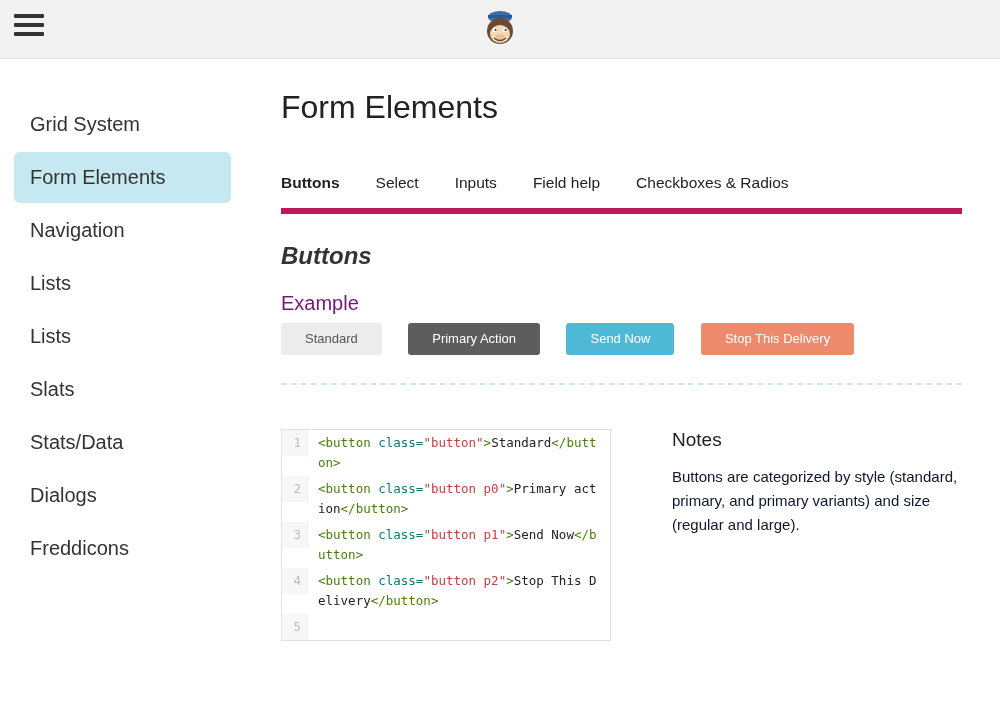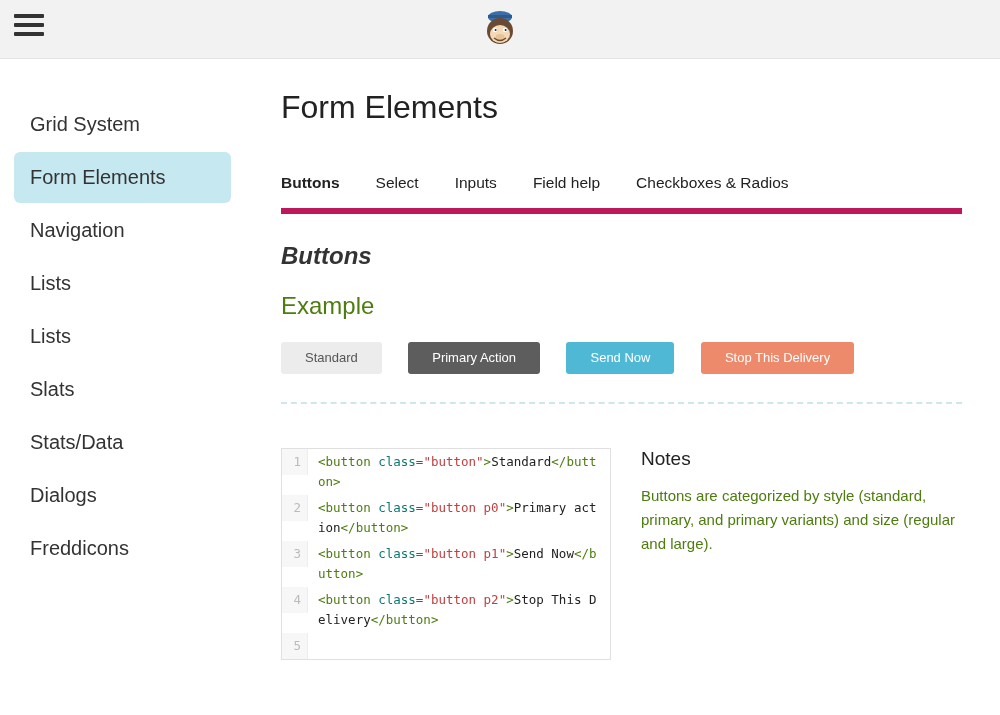--- a/index.html
+++ b/index.html
@@ -13,40 +13,40 @@
   .wrap { display: flex; }
   .sidebar { width: 245px; padding: 40px 14px 0 14px; }
   .side-item { padding: 14px 16px; font-size: 20px; color: #333; border-radius: 6px; cursor: pointer; margin-bottom: 2px; }
   .side-item.active { background: #c6e8f0; }
   .main { flex: 1; padding: 30px 38px 0 36px; }
   h1.page-title { font-size: 32px; font-weight: 500; color: #222; margin-bottom: 48px; }
   .tabbar { border-bottom: 6px solid #be185d; padding-bottom: 16px; margin-bottom: 28px; }
   .tab { display: inline-block; margin-right: 36px; font-size: 15.5px; color: #222; cursor: pointer; }
   .tab.active { font-weight: 600; }
   h2.section { font-size: 24px; font-style: italic; font-weight: 600; color: #333; margin-bottom: 22px; }
-  h3.example-label { font-size: 24px; font-weight: 400; color: #4d7c0f; margin-bottom: 22px; }
+  h3.example-label { font-size: 20px; font-weight: 400; color: #701a75; margin-bottom: 8px; }
   .btn-row { padding-bottom: 28px; margin-bottom: 0; }
   .divider-dashed { border-top: 2px dashed #cfe6ee; margin-bottom: 44px; }
   .btn { display: inline-block; height: 32px; line-height: 32px; padding: 0 24px; font-size: 13px; border-radius: 3px; margin-right: 22px; border: none; cursor: pointer; }
   .btn.standard { background: #ececec; color: #555; }
   .btn.primary  { background: #5d5d5d; color: #fff; }
   .btn.sendnow  { background: #4fb9d5; color: #fff; }
   .btn.stop     { background: #ed8a6c; color: #fff; }
   .lower { display: flex; gap: 30px; }
   .codebox { width: 330px; border: 1px solid #e0e0e0; background: #fff; font-family: Menlo, Consolas, monospace; font-size: 12.5px; line-height: 1.6; }
   .codeline { display: flex; align-items: flex-start; }
   .lineno { width: 26px; text-align: right; padding: 3px 6px 3px 0; color: #bbb; background: #f7f7f7; border-right: 1px solid #eee; user-select: none; flex-shrink: 0; }
   .linecontent { padding: 3px 8px 3px 10px; white-space: pre-wrap; word-break: break-all; flex: 1; }
   .tag { color: #4d7c0f; }
   .attr { color: #0f766e; }
   .val  { color: #c04040; }
   .txt  { color: #222; }
-  .notes { flex: 1; }
+  .notes { flex: 1; margin-left: 31px; }
   .notes h3 { font-size: 19px; font-weight: 500; margin-bottom: 14px; color: #222; }
-  .notes p { font-size: 15px; color: #4d7c0f; line-height: 1.6; margin-bottom: 16px; }
+  .notes p { font-size: 15px; color: #0f172a; line-height: 1.6; margin-bottom: 16px; }
 </style>
 </head>
 <body>
 
 <div class="topbar">
   <div class="hamburger">
     <span></span>
       <span></span>
       <span></span>
   </div>

